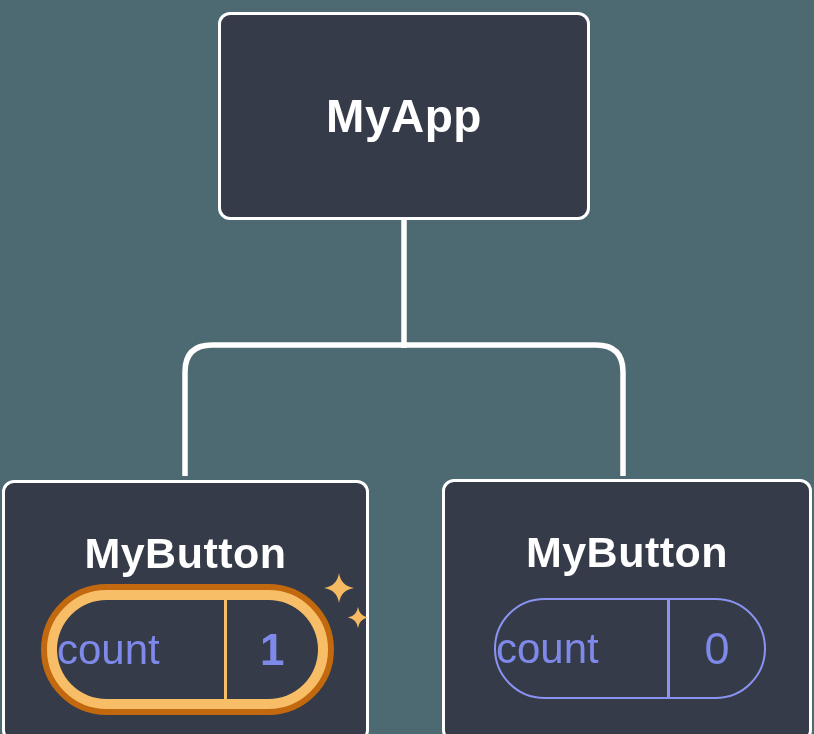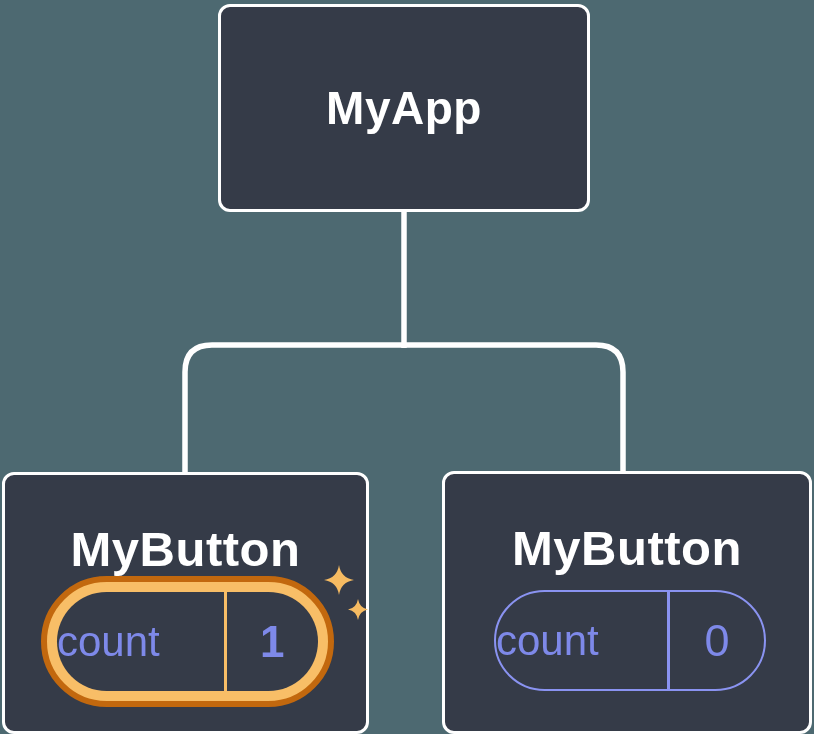--- a/index.html
+++ b/index.html
@@ -23,31 +23,32 @@
     font-family:"Liberation Sans", sans-serif;
   }
   .connectors{position:absolute;left:0;top:0;width:814px;height:734px;}
   .node{
     position:absolute;
     background:var(--node-fill);
     border:3px solid var(--node-border);
     border-radius:12px;
     box-sizing:border-box;
     color:#fff;
+    margin-top:8px;
   }
   .node-root{
     left:218px;top:4px;width:372px;height:208px;
     display:flex;align-items:center;justify-content:center;
   }
   .root-label{font-size:46px;font-weight:700;letter-spacing:.5px;}
   .node-left{left:2px;top:472px;width:367px;height:262px;}
   .node-right{left:442px;top:471px;width:370px;height:263px;}
   .node-title{
     position:absolute;top:46px;left:0;right:0;
-    text-align:center;font-size:49px;font-weight:700;letter-spacing:.5px;color:#fff;
+    text-align:center;font-size:43px;font-weight:700;letter-spacing:.5px;color:#fff;
   }
   
   .pill{
     position:absolute;left:49px;top:116px;width:272px;height:101px;
     box-sizing:border-box;
     border:2.5px solid var(--purple-stroke);
     border-radius:51px;
     display:flex;overflow:hidden;
   }
   .pill-cell-key{flex:1.82;display:flex;align-items:center;justify-content:flex-start;}

